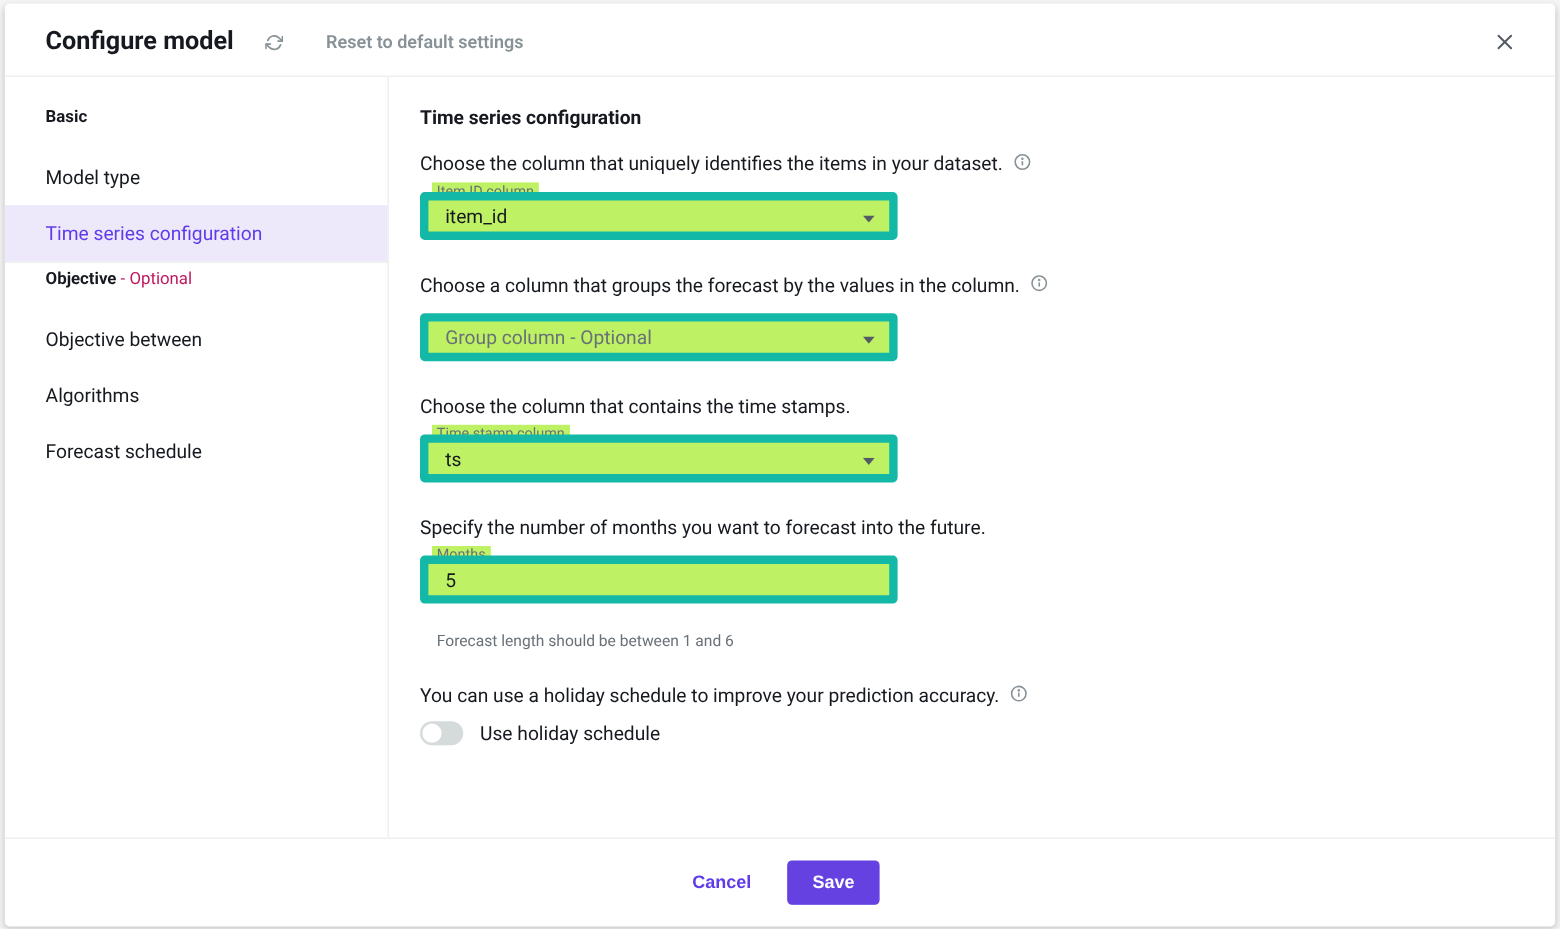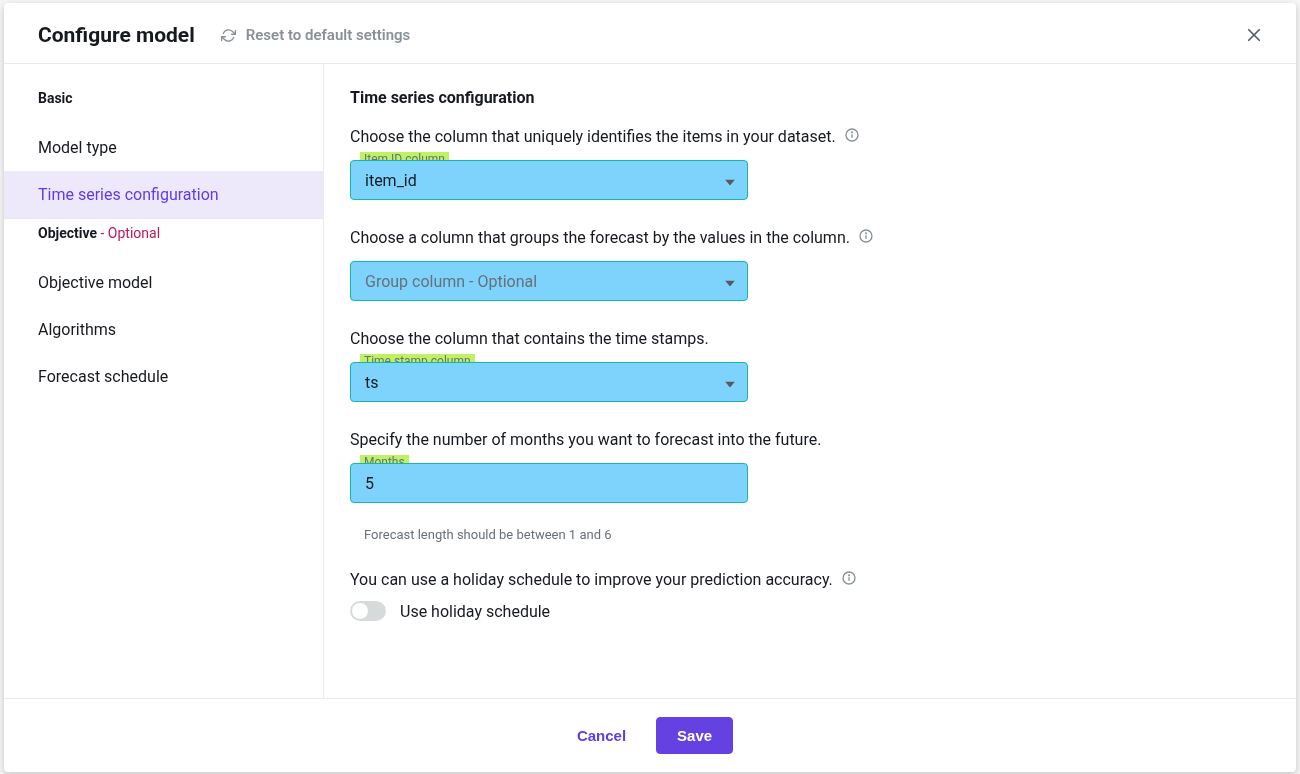--- a/index.html
+++ b/index.html
@@ -32,20 +32,21 @@
   }
   .reset-link {
     display: flex;
     align-items: center;
     margin-left: 26px;
     color: #879196;
     font-size: 15px;
     font-weight: 600;
     cursor: pointer;
     user-select: none;
+    gap: 26px;
   }
   .reset-link svg { margin-right: 10px; }
   .header-spacer { flex: 1; }
   .close-btn {
     width: 28px; height: 28px;
     display: flex; align-items: center; justify-content: center;
     cursor: pointer;
     color: #545b64;
     border-radius: 4px;
   }
@@ -122,23 +123,23 @@
     top: -8px;
     left: 10px;
     background: #bef264;
     padding: 0 4px;
     font-size: 12px;
     color: #687078;
   }
   .select-box, .text-input {
     width: 100%;
     height: 40px;
-    border: 1px solid #14b8a6;
+    border: 7px solid #14b8a6;
     border-radius: 4px;
-    background: #7dd3fc;
+    background: #bef264;
     padding: 0 40px 0 14px;
     font-size: 16px;
     display: flex;
     align-items: center;
     cursor: pointer;
     position: relative;
     color: #16191f;
   }
   .select-box.placeholder { color: #687078; }
   .select-caret {
@@ -236,21 +237,21 @@
   <div class="modal-body">
 
     <div class="sidebar">
       <div class="section-header">Basic</div>
       <div class="nav-item">Model type</div>
       <div class="nav-item selected">Time series configuration</div>
       <div class="section-divider"></div>
       <div class="section-header">
         <span>Objective</span><span class="optional"> - Optional</span>
       </div>
-      <div class="nav-item">Objective model</div>
+      <div class="nav-item">Objective between</div>
       <div class="nav-item">Algorithms</div>
       <div class="nav-item">Forecast schedule</div>
     </div>
 
     <div class="content">
       <h3>Time series configuration</h3>
 
       <div class="field-block">
         <div class="prompt">
           <span>Choose the column that uniquely identifies the items in your dataset.</span>

